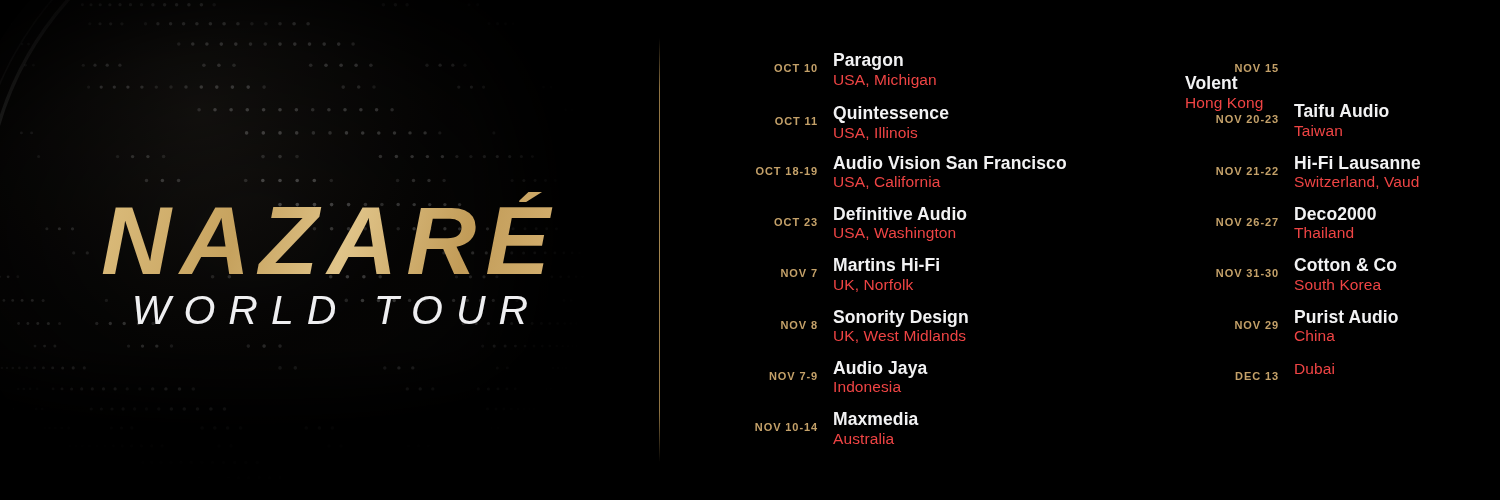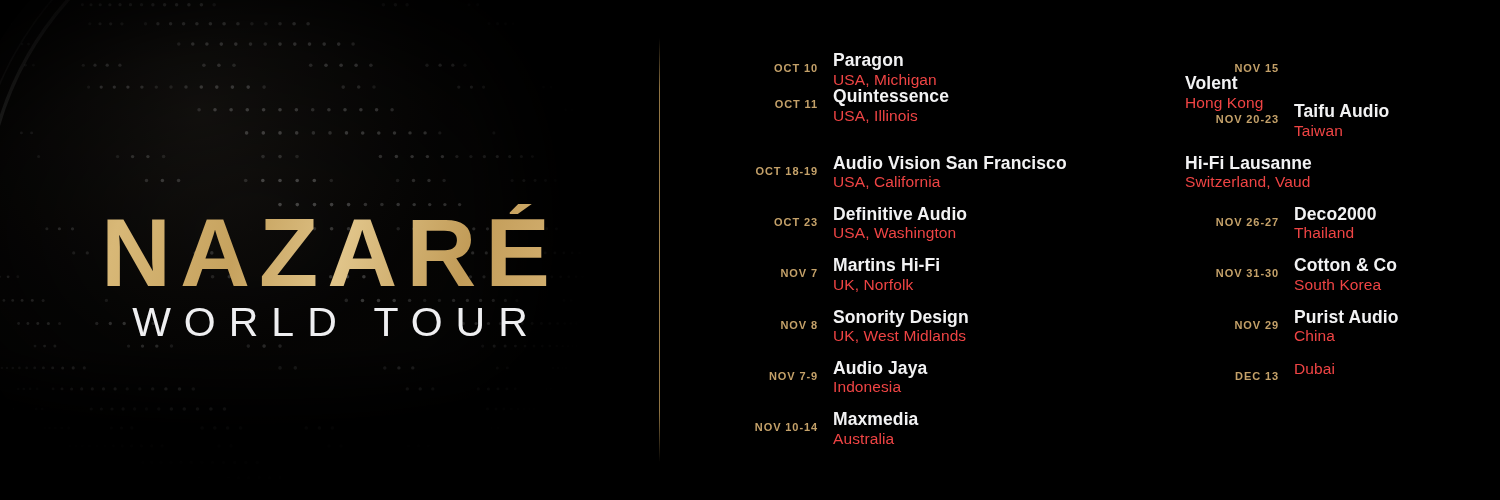--- a/index.html
+++ b/index.html
@@ -23,21 +23,21 @@
     position:absolute;right:0;top:0;width:190px;height:500px;
     background:linear-gradient(to right,rgba(0,0,0,0) 0%,rgba(0,0,0,.8) 60%,#000 100%);
     pointer-events:none;
   }
   .hero-vignette{
     position:absolute;inset:0;
     background:radial-gradient(ellipse 62% 58% at 38% 46%,rgba(0,0,0,0) 0%,rgba(0,0,0,.35) 62%,rgba(0,0,0,.93) 100%);
     pointer-events:none;
   }
 
-  .brand{position:absolute;left:0;top:16px;width:660px;height:384px;}
+  .brand{position:absolute;left:0;top:4px;width:660px;height:384px;font-style:italic;}
   .brand-title{
     position:absolute;left:0;top:188px;width:660px;text-align:center;
     font-size:97px;line-height:1;font-weight:700;letter-spacing:9px;
     background:linear-gradient(105deg,#b5914f 0%,#d8b877 18%,#c6a25e 36%,#e0c489 52%,#c29c58 70%,#d5b273 86%,#bd9852 100%);
     -webkit-background-clip:text;background-clip:text;color:transparent;
     -webkit-text-fill-color:transparent;
     white-space:nowrap;
   }
   .brand-sub{
     position:absolute;left:0;top:286px;width:660px;text-align:center;
@@ -1131,21 +1131,21 @@
 
   <div class="cols">
     <div class="col col-left">
         <div class="row" style="top: 51px;">
           <div class="date">OCT 10</div>
           <div class="info">
             <div class="venue">Paragon</div>
             <div class="place">USA, Michigan</div>
           </div>
         </div>
-        <div class="row" style="top: 87px; text-decoration: underline;">
+        <div class="row" style="top: 104px; text-decoration: underline;">
           <div class="date">OCT 11</div>
           <div class="info">
             <div class="venue">Quintessence</div>
             <div class="place">USA, Illinois</div>
           </div>
         </div>
         <div class="row" style="top: 153.6px;">
           <div class="date">OCT 18-19</div>
           <div class="info">
             <div class="venue">Audio Vision San Francisco</div>
@@ -1197,20 +1197,21 @@
           </div>
         </div>
         <div class="row" style="top: 102.3px;">
           <div class="date">NOV 20-23</div>
           <div class="info">
             <div class="venue">Taifu Audio</div>
             <div class="place">Taiwan</div>
           </div>
         </div>
         <div class="row" style="top: 153.6px;">
+          <div class="date">NOV 21-22</div>
           <div class="info">
             <div class="venue">Hi-Fi Lausanne</div>
             <div class="place">Switzerland, Vaud</div>
           </div>
         </div>
         <div class="row" style="top: 204.9px;">
           <div class="date">NOV 26-27</div>
           <div class="info">
             <div class="venue">Deco2000</div>
             <div class="place">Thailand</div>

